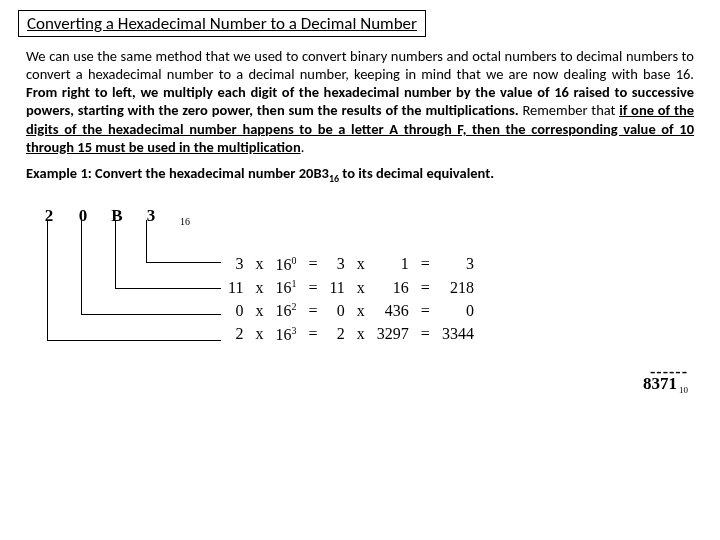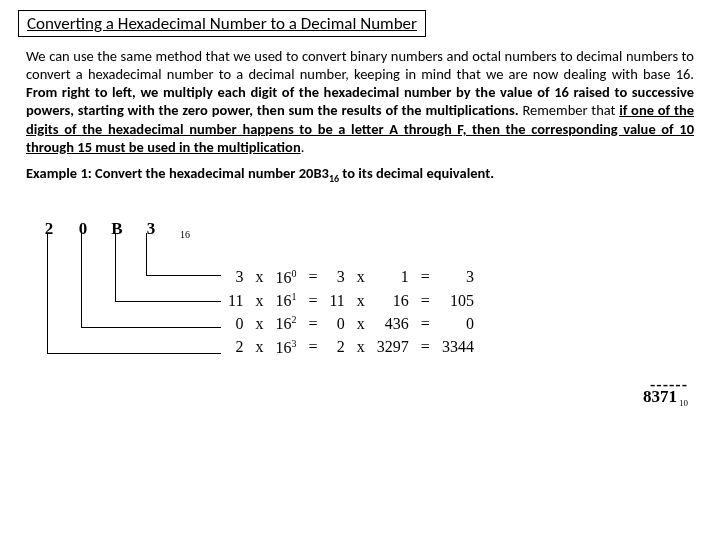--- a/index.html
+++ b/index.html
@@ -24,21 +24,21 @@
     }
     .body-para {
       text-align: justify;
       line-height: 1.25;
       margin: 4px 8px 8px 8px;
     }
     .body-para .bold { font-weight: bold; }
     .body-para .und-bold { font-weight: bold; text-decoration: underline; }
     .example-line {
       font-weight: bold;
-      margin: 8px 8px 26px 8px;
+      margin: 8px 8px 13px 8px;
     }
     .sub { font-size: 10px; vertical-align: sub; }
     .diagram {
       position: relative;
       margin: 8px 14px 0 14px;
       font-family: 'Times New Roman', Times, serif;
       font-size: 16px;
       height: 230px;
     }
     .hex-digits {
@@ -125,21 +125,21 @@
     </tr>
     <tr>
       <td>11</td>
           <td class="center">x</td>
       <td><span>16</span><span class="sup">1</span></td>
       <td class="center">=</td>
       <td>11</td>
           <td class="center">x</td>
           <td>16</td>
       <td class="center">=</td>
-          <td>105</td>
+          <td>218</td>
     </tr>
     <tr>
       <td>0</td>
           <td class="center">x</td>
       <td><span>16</span><span class="sup">2</span></td>
       <td class="center">=</td>
       <td>0</td>
           <td class="center">x</td>
           <td>436</td>
       <td class="center">=</td>

